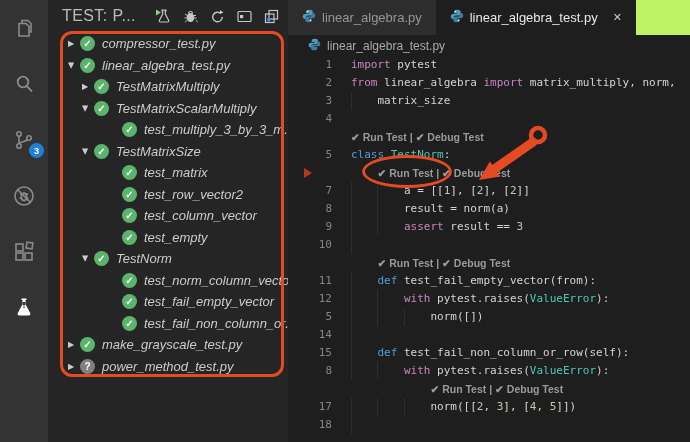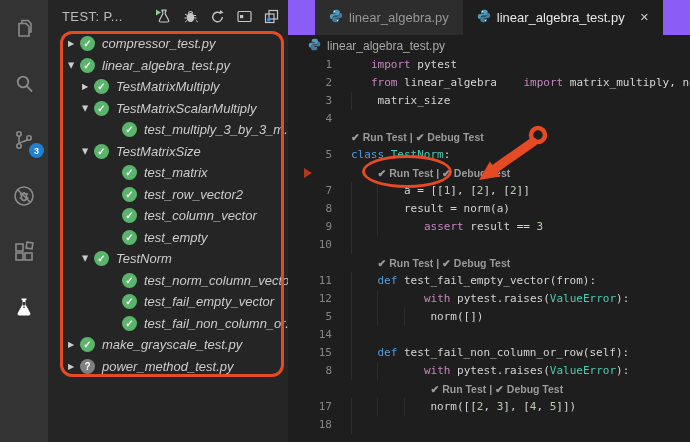--- a/index.html
+++ b/index.html
@@ -12,49 +12,49 @@
                align-items:center;padding-top:15px;gap:30px;flex:none;}
   .ab-item{position:relative;width:26px;height:26px;display:flex;align-items:center;justify-content:center;}
   .ab-item svg{display:block;}
   .ab-badge{position:absolute;right:-7px;bottom:-5px;background:#1F81D4;color:#fff;
             width:15px;height:15px;border-radius:50%;font-size:9px;display:flex;
             align-items:center;justify-content:center;font-weight:bold;}
 
   
   .sidebar{width:240px;background:#252526;position:relative;flex:none;}
   .sideheader{height:32px;display:flex;align-items:center;padding:0 8px 0 14px;gap:10px;}
-  .sidetitle{flex:1;font-size:13px;color:#BBBBBB;letter-spacing:.4px;white-space:nowrap;overflow:hidden;}
+  .sidetitle{flex:1;font-size:16px;color:#BBBBBB;letter-spacing:.4px;white-space:nowrap;overflow:hidden;}
   .hicon{width:17px;height:17px;flex:none;display:flex;align-items:center;justify-content:center;}
   .tree{position:absolute;top:33px;left:0;right:0;}
   .trow{height:21.5px;display:flex;align-items:center;font-size:13px;color:#CCCCCC;}
   .twisty{width:14px;flex:none;font-size:8px;color:#CCCCCC;text-align:center;}
   .twisty.exp{transform:rotate(90deg);}
   .tstat{width:15px;height:15px;border-radius:50%;margin:0 7px 0 2px;flex:none;display:flex;
          align-items:center;justify-content:center;font-size:10px;color:#fff;font-weight:bold;}
   .tstat.pass{background:#5BB46C;}
   .tstat.unknown{background:#808080;}
   .tlbl{white-space:nowrap;font-style:italic;}
 
   
   .editor{flex:1;position:relative;background:#1E1E1E;overflow:hidden;}
-  .tabbar{height:35px;background:#8b5cf6;display:flex;justify-content:center;}
+  .tabbar{height:35px;background:#bef264;display:flex;}
   .tab{display:flex;align-items:center;gap:6px;padding:0 14px;font-size:13px;white-space:nowrap;}
   .tab.inactive{background:#2D2D2D;color:#969696;}
   .tab.active{background:#1E1E1E;color:#E8E8E8;}
   .closex{margin-left:9px;font-size:11px;color:#CCCCCC;}
   .breadcrumb{height:21px;display:flex;align-items:center;gap:6px;padding-left:20px;
               font-size:12px;color:#A9A9A9;}
   .code{position:absolute;top:56px;left:0;right:0;font-family:"DejaVu Sans Mono",monospace;font-size:11px;}
   .crow{height:18px;line-height:18px;white-space:pre;color:#D4D4D4;}
   .ln{display:inline-block;width:44px;text-align:right;margin-right:19px;color:#858585;}
   .ig{display:inline-block;width:4ch;height:100%;vertical-align:top;
       box-shadow:inset 1px 0 0 rgba(255,255,255,0.07);}
   .lens{font-family:"Liberation Sans",sans-serif;font-size:10.5px;color:#9A9A9A;font-weight:bold;}
   .lenslink{color:#9A9A9A;}
-  .kwp{color:#C586C0;margin-left:20px;}.kwb{color:#569CD6;}.typ{color:#4EC9B0;}.num{color:#B5CEA8;}.pl{color:#D4D4D4;}
+  .kwp{color:#C586C0;}.kwb{color:#569CD6;}.typ{color:#4EC9B0;}.num{color:#B5CEA8;}.pl{color:#D4D4D4;}
 
   
   #anno-rect{position:absolute;left:12px;top:31px;width:224px;height:346px;
              border:3.5px solid var(--anno,#E64A23);border-radius:12px;box-sizing:border-box;
              pointer-events:none;z-index:6;}
   #lens-ellipse{position:absolute;left:74px;top:155px;width:90px;height:33px;
                 border:3.5px solid var(--anno,#E64A23);border-radius:50%;box-sizing:border-box;
                 pointer-events:none;z-index:6;}
   #anno-arrow{position:absolute;left:0;top:0;pointer-events:none;z-index:6;}
   #gutter-marker{position:absolute;left:16px;top:168px;width:0;height:0;

